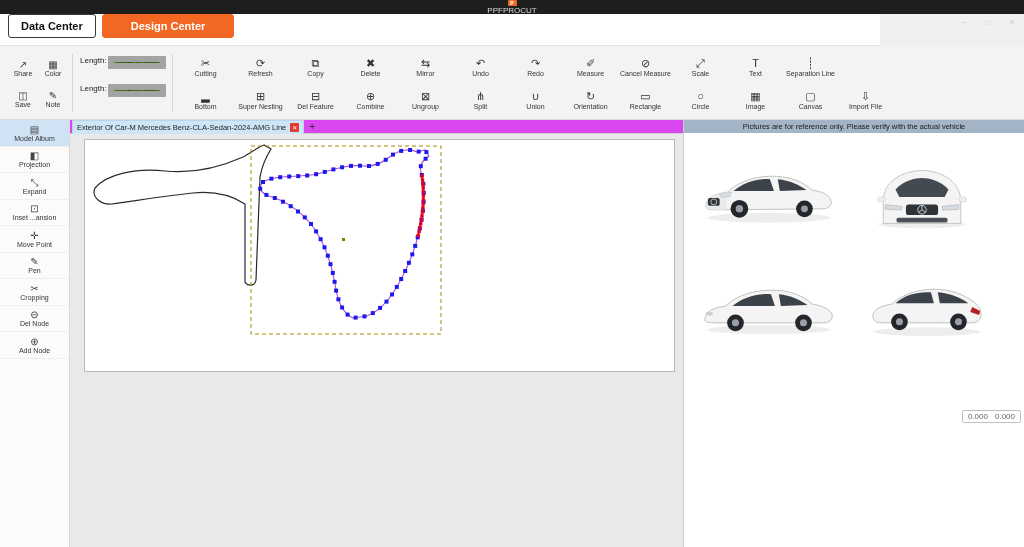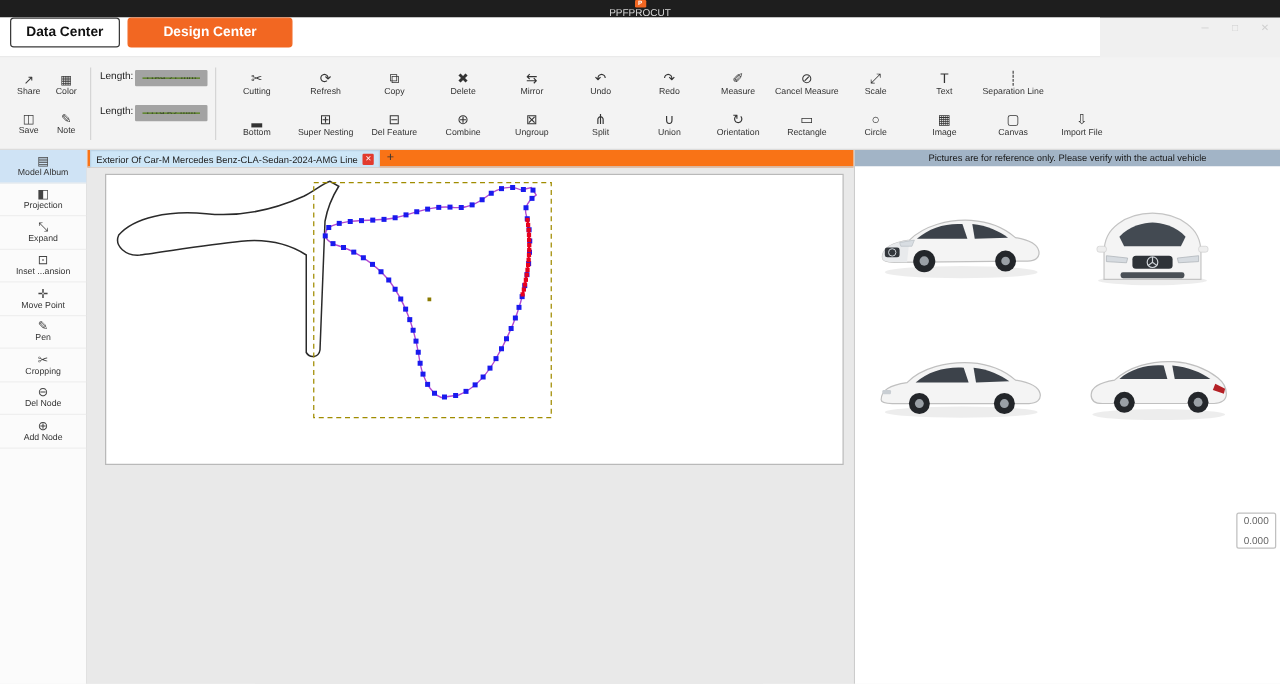--- a/index.html
+++ b/index.html
@@ -52,41 +52,41 @@
              border-right:1px solid #d9d9d9; }
   .side-item { height:26.5px; display:flex; flex-direction:column; align-items:center;
                justify-content:center; border-bottom:1px solid #efefef; cursor:default; }
   .side-item .sicon { font-size:10px; line-height:11px; color:#444; }
   .side-item .slabel { font-size:7px; color:#333; white-space:nowrap; }
   .side-item.active { background:#cfe3f5; }
 
   
   .canvas-region { position:absolute; left:70px; top:120px; width:613px; bottom:0;
                    background:#e9e9e9; }
-  .doc-tabbar { position:absolute; left:0; top:0; width:100%; height:14px; background:#f97316;
+  .doc-tabbar { position:absolute; left:0; top:0; width:100%; height:14px; background:#d946ef;
                 border-bottom:1px solid #d0d0d0; display:flex; align-items:center; }
   .doc-tab { display:flex; align-items:center; background:#cde6f7; height:14px; padding:0 4px;
              font-size:7.5px; color:#222; margin-left:2px; border:1px solid #bcd4e6;
              border-bottom:none; }
   .doc-close { width:9px; height:9px; background:#e23b2e; color:#fff; font-size:6px;
                display:flex; align-items:center; justify-content:center; margin-left:4px;
                border-radius:1px; }
   .doc-new { width:16px; text-align:center; font-size:10px; color:#333; }
   .white-canvas { position:absolute; left:14px; top:19px; width:591px; height:233px;
                   background:#ffffff; border:1px solid #b9b9b9; }
 
   
   .ref-panel { position:absolute; left:683px; top:120px; width:341px; bottom:0; background:#fff;
                border-left:1px solid #cccccc; }
   .ref-header { position:absolute; left:0; top:0; width:100%; height:13px; background:#a2b4c6;
                 display:flex; align-items:center; justify-content:center; font-size:7.5px;
                 color:#1a1a1a;text-align:center; }
   .car { position:absolute; }
   .coords-box { position:absolute; right:3px; top:290px; background:#fff; border:1px solid #c0c0c0;
-                border-radius:2px; font-size:8px; color:#666; padding:1px 5px; display:flex; gap:7px;flex-direction:column; }
+                border-radius:2px; font-size:8px; color:#666; padding:1px 5px; display:flex; gap:7px; }
 </style>
 </head>
 <body>
 
 <div class="titlebar">
   <div class="app-logo">P</div>
   <span>PPFPROCUT</span>
   <div class="win-controls">
     <span class="win-btn">─</span>
     <span class="win-btn">□</span>

